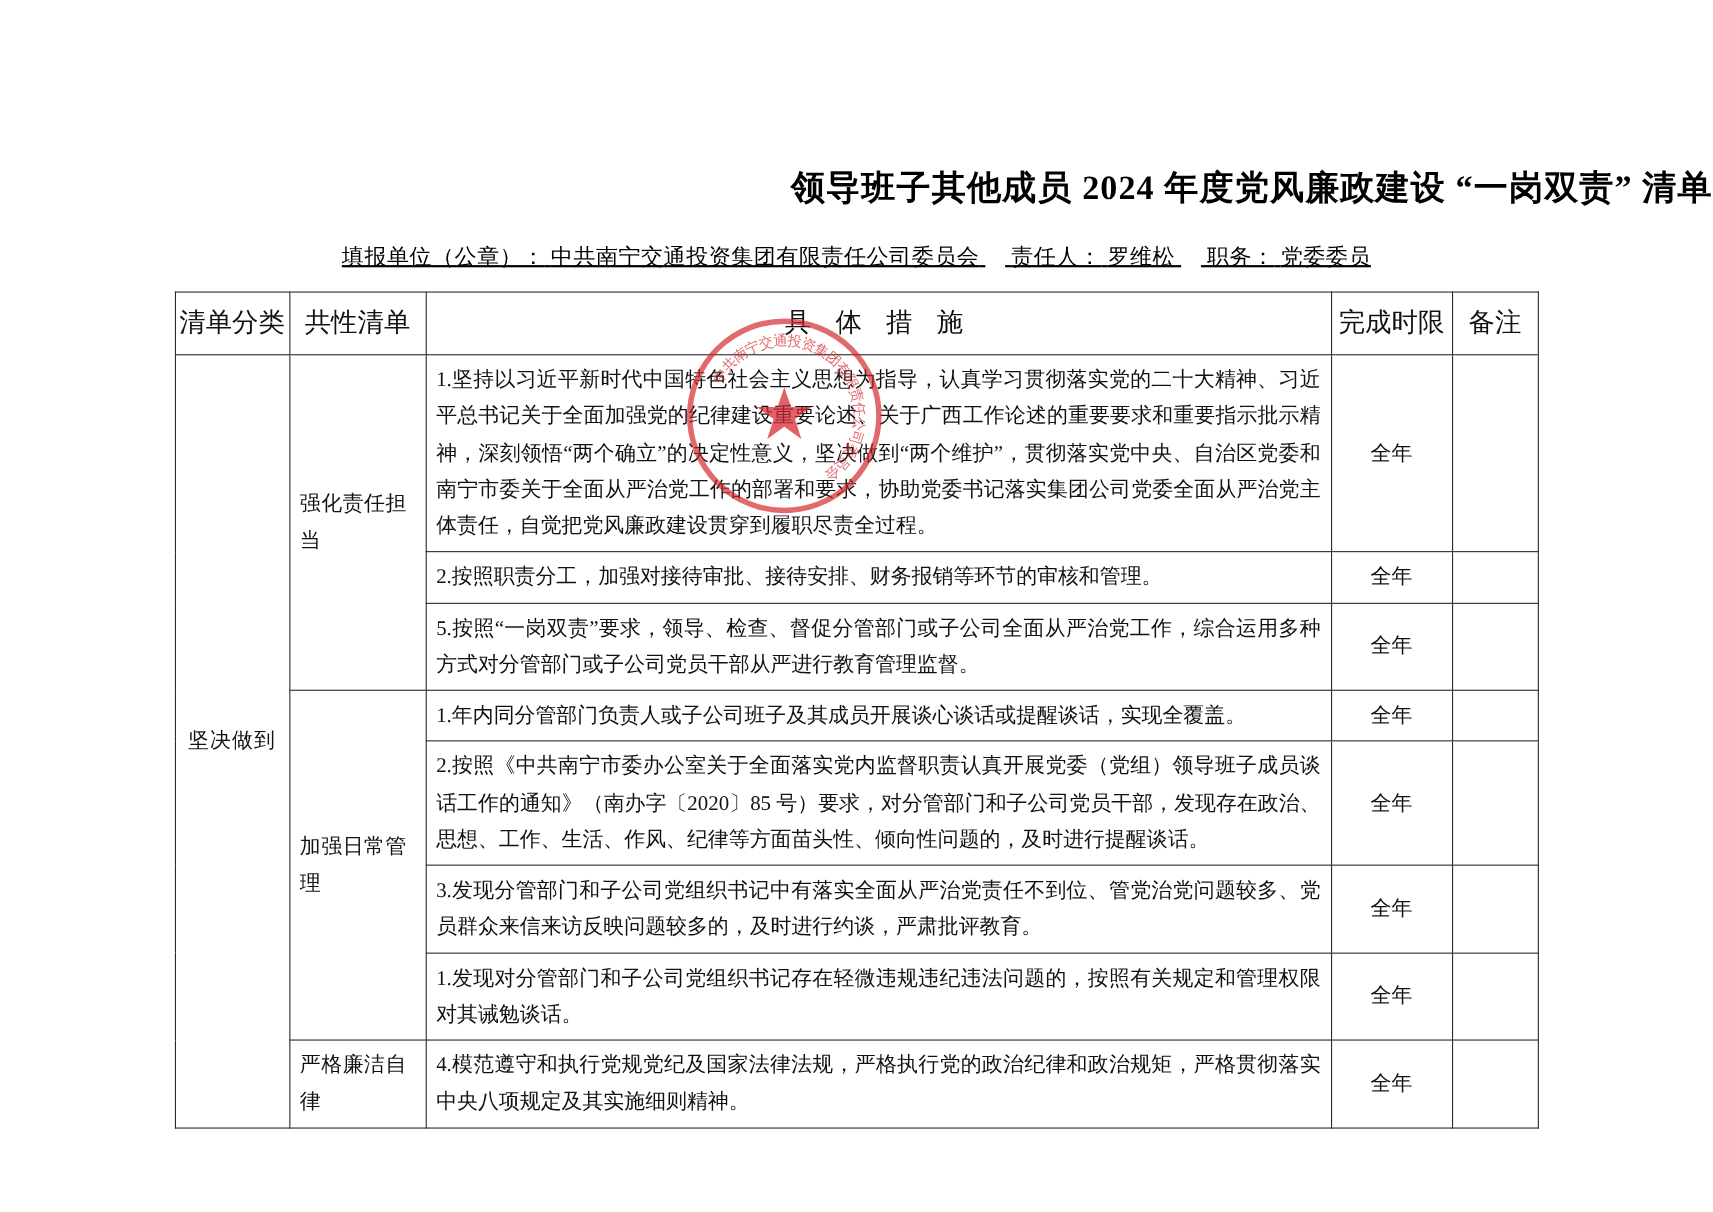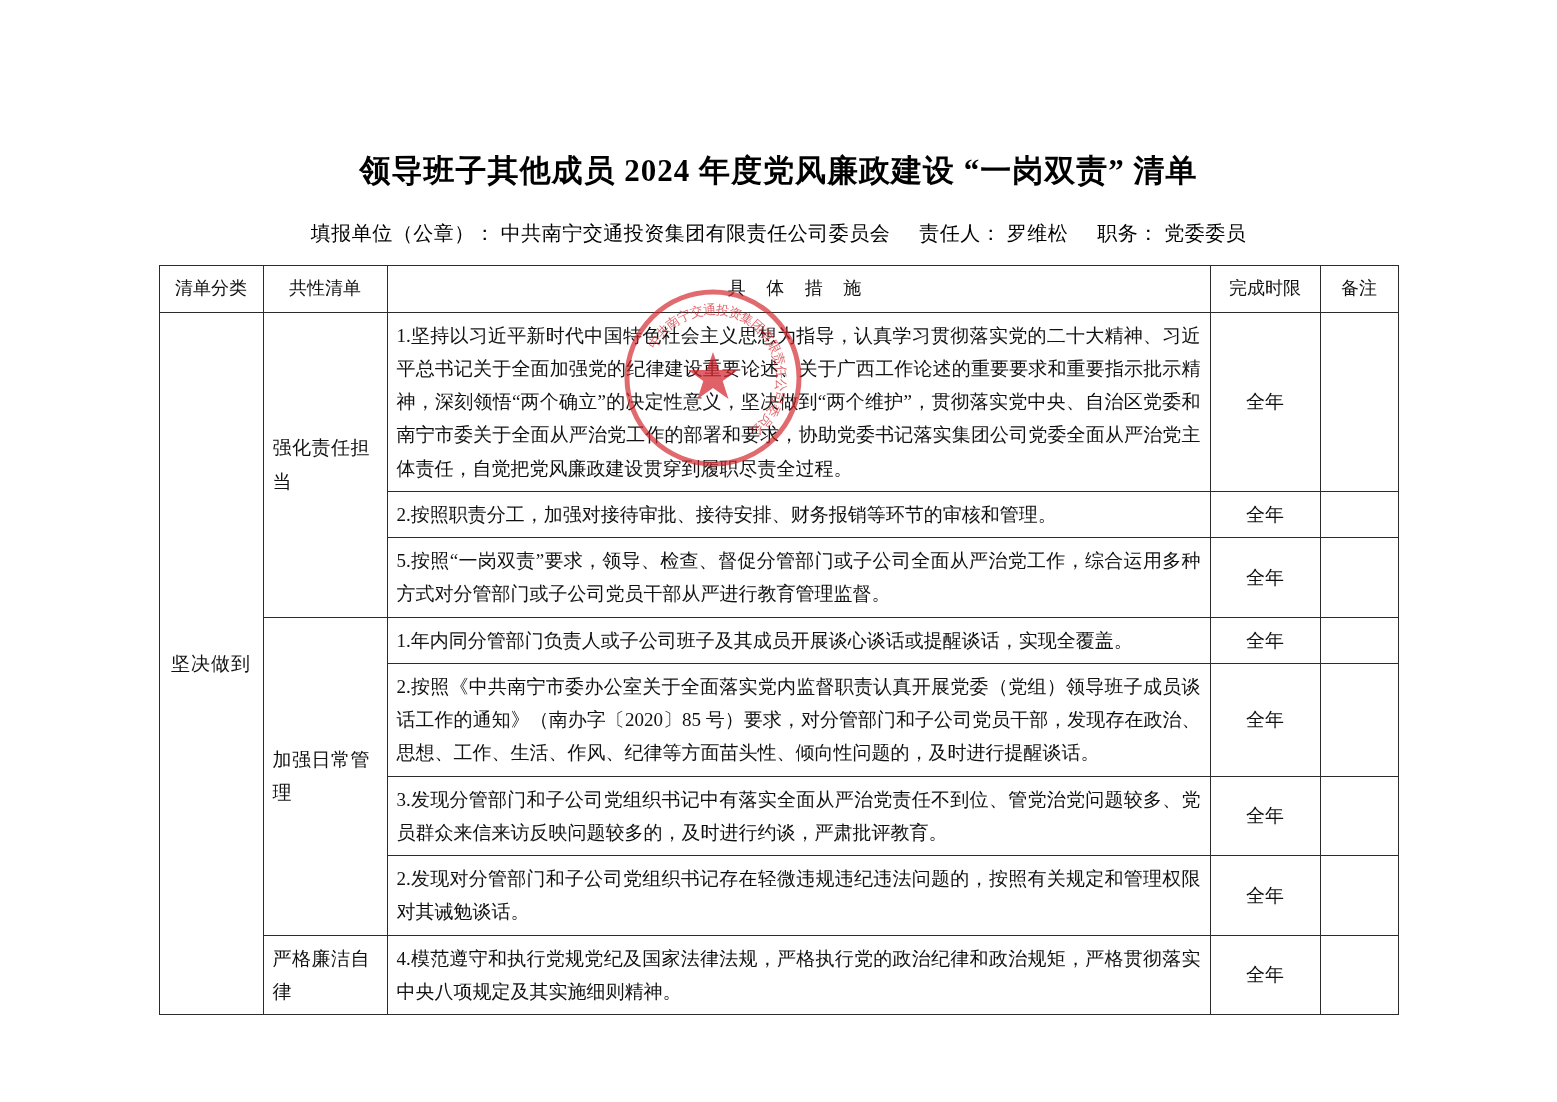--- a/index.html
+++ b/index.html
@@ -16,36 +16,37 @@
     overflow: hidden;
   }
   .page {
     position: relative;
     width: 1557px;
     height: 1102px;
     box-sizing: border-box;
     padding: 0 0;
   }
   .doc-title {
-    text-align: center;
+    text-align: right;
     font-size: 31px;
     font-weight: bold;
     letter-spacing: 1px;
     margin-top: 150px;
     margin-bottom: 16px;
     font-family: "Liberation Serif", "DejaVu Serif", serif;
     color: #000;
   }
   .subline {
     text-align: center;
     font-size: 20px;
     margin-top: 28px;
     margin-bottom: 18px;
     letter-spacing: 0.5px;
     color: #000;
+    text-decoration: underline;
   }
   .subline span.gap {
     display: inline-block;
     width: 18px;
   }
   table.main {
     border-collapse: collapse;
     width: 1240px;
     margin: 0 auto;
     table-layout: fixed;
@@ -54,21 +55,21 @@
     border: 1px solid #2b2b2b;
     padding: 6px 9px;
     vertical-align: middle;
     font-size: 19px;
     line-height: 1.75;
     color: #111;
   }
   table.main th {
     text-align: center;
     font-weight: normal;
-    font-size: 18px;
+    font-size: 24px;
     padding: 7px 3px;
   }
   .col-cat { width: 104px; }
   .col-item { width: 124px; }
   .col-meas { width: auto; }
   .col-time { width: 110px; }
   .col-note { width: 78px; }
 
   .c-center {
     text-align: center;
@@ -198,21 +199,21 @@
         <td class="meas">2.按照《中共南宁市委办公室关于全面落实党内监督职责认真开展党委（党组）领导班子成员谈话工作的通知》（南办字〔2020〕85 号）要求，对分管部门和子公司党员干部，发现存在政治、思想、工作、生活、作风、纪律等方面苗头性、倾向性问题的，及时进行提醒谈话。</td>
         <td class="c-center">全年</td>
         <td class="c-center"></td>
       </tr>
       <tr>
         <td class="meas">3.发现分管部门和子公司党组织书记中有落实全面从严治党责任不到位、管党治党问题较多、党员群众来信来访反映问题较多的，及时进行约谈，严肃批评教育。</td>
         <td class="c-center">全年</td>
         <td class="c-center"></td>
       </tr>
       <tr>
-        <td class="meas">2.发现对分管部门和子公司党组织书记存在轻微违规违纪违法问题的，按照有关规定和管理权限对其诫勉谈话。</td>
+        <td class="meas">1.发现对分管部门和子公司党组织书记存在轻微违规违纪违法问题的，按照有关规定和管理权限对其诫勉谈话。</td>
         <td class="c-center">全年</td>
         <td class="c-center"></td>
       </tr>
 
       <tr>
         <td class="item-cell" rowspan="1">严格廉洁自律</td>
         <td class="meas">4.模范遵守和执行党规党纪及国家法律法规，严格执行党的政治纪律和政治规矩，严格贯彻落实中央八项规定及其实施细则精神。</td>
         <td class="c-center">全年</td>
         <td class="c-center"></td>
       </tr>

